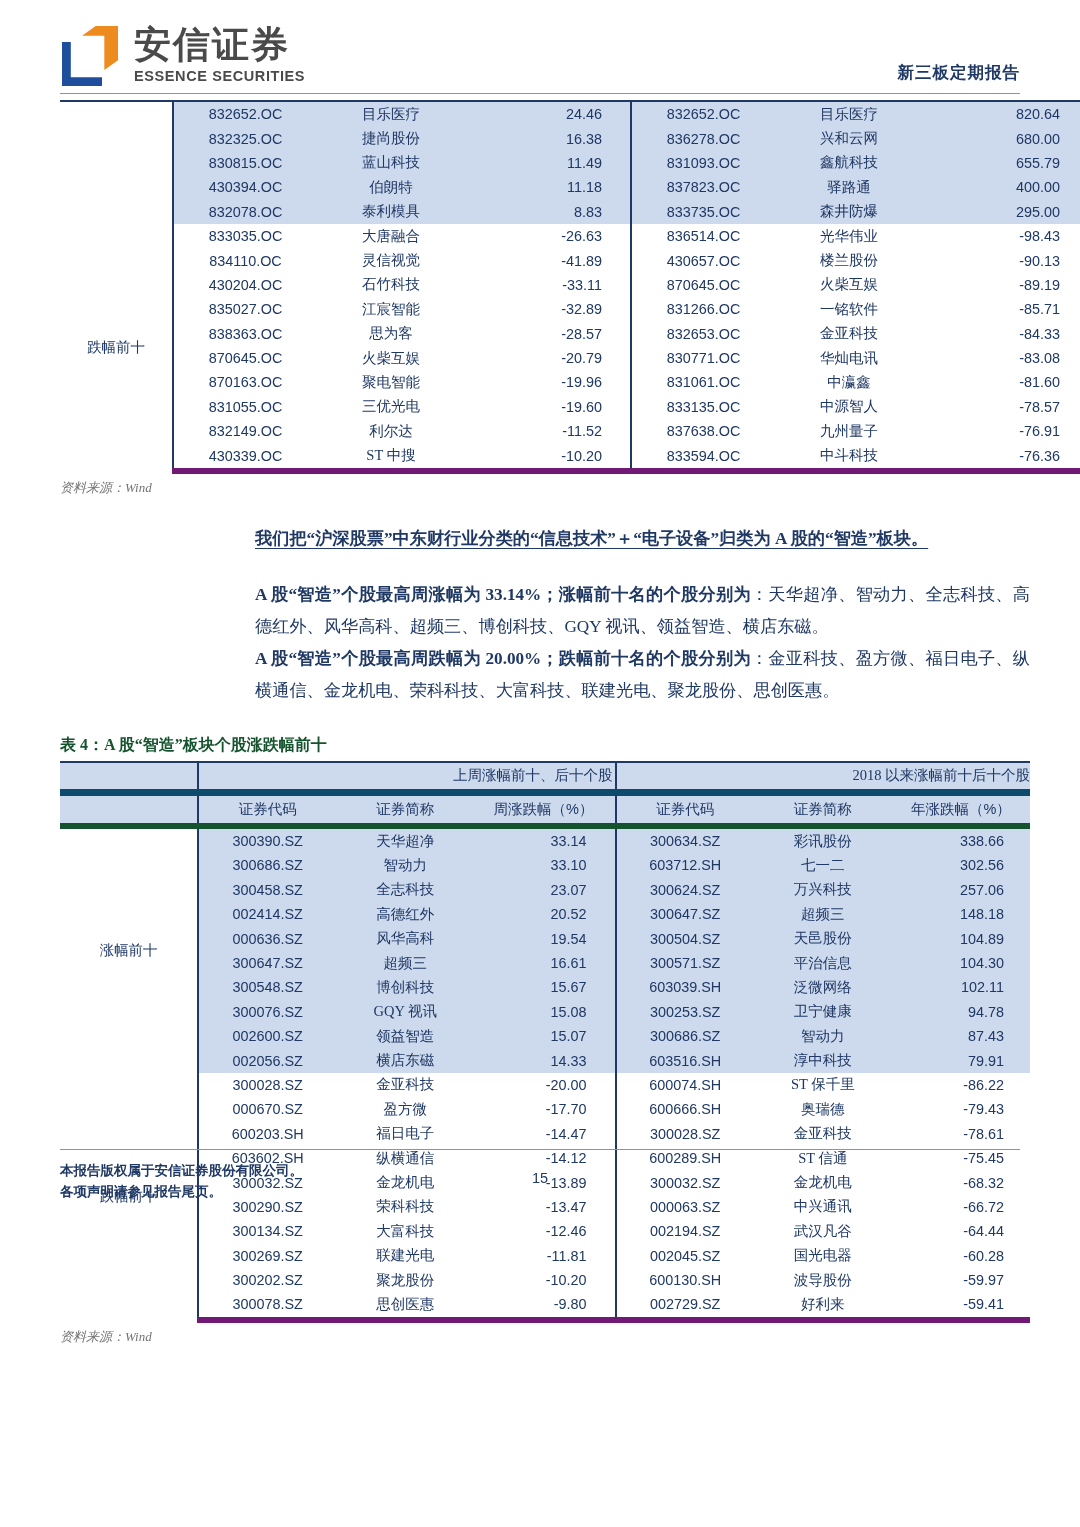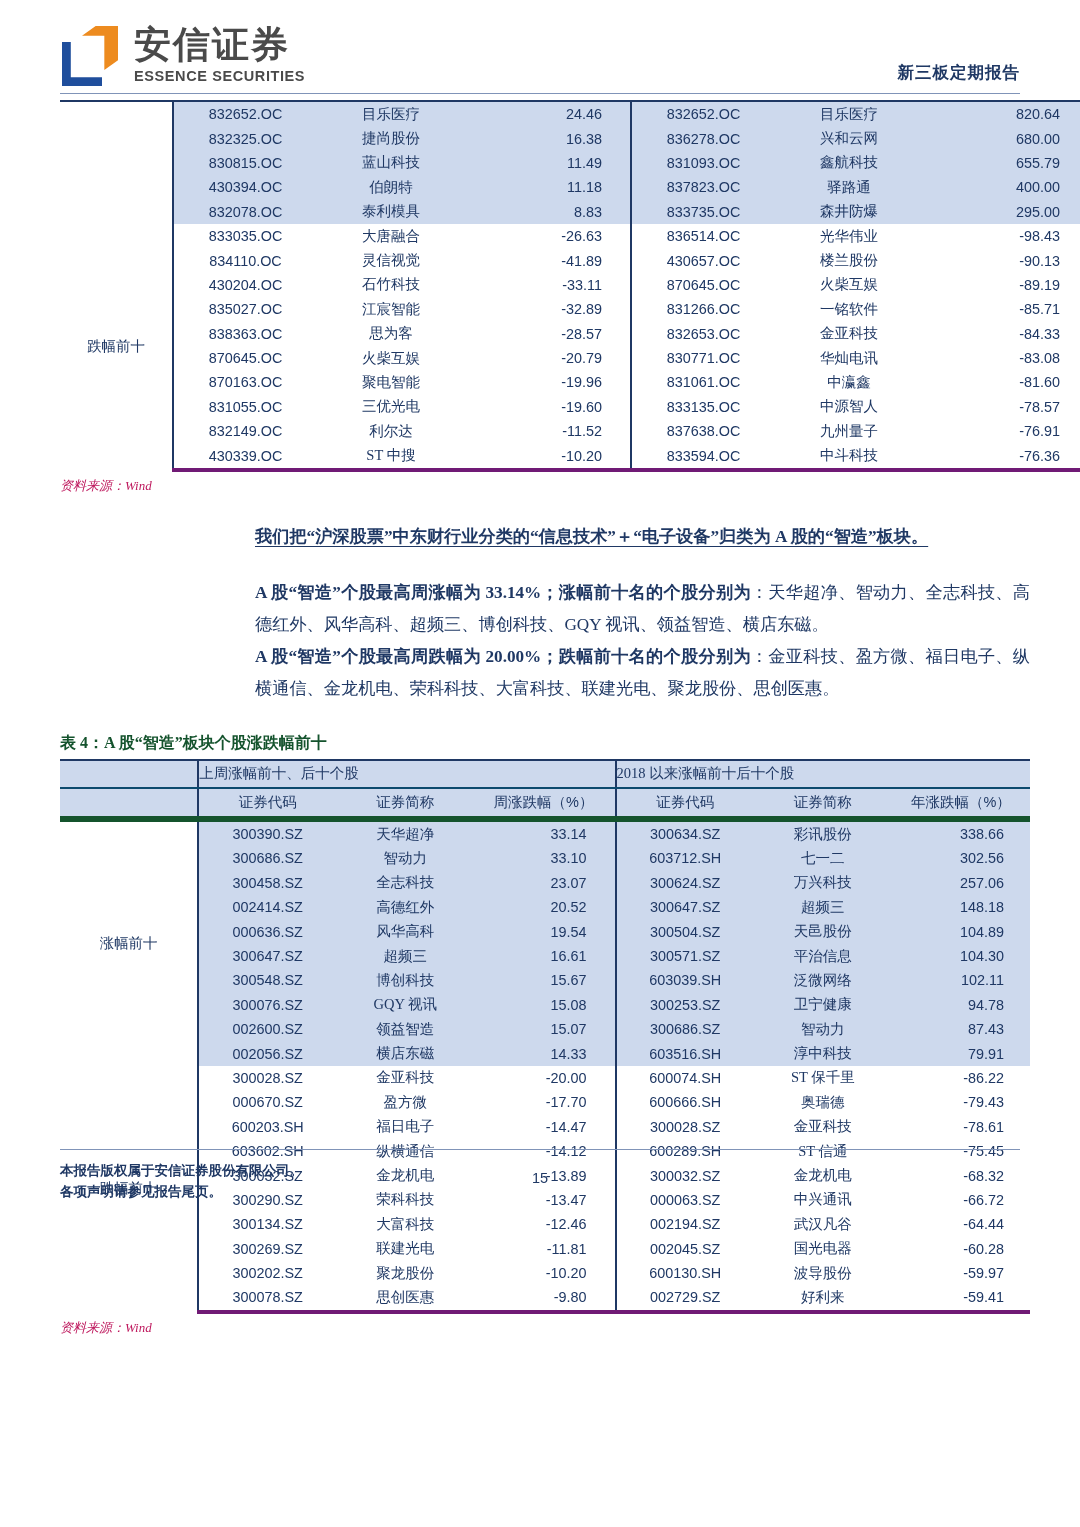--- a/index.html
+++ b/index.html
@@ -135,50 +135,50 @@
   }
   td.cell.cn {
     font-family: "Liberation Serif", "DejaVu Serif", serif;
     font-size: 14.5px;
   }
   tr.up td { background: #cdd9ed; }
   tr.down td { background: #ffffff; }
   tr.up td.rowlabel, tr.down td.rowlabel { background: inherit; }
 
   .tbl-top-rule td { border-top: 2px solid #1f3864; }
-  .tbl-bot-rule td { border-bottom: 4px solid #701a75; }
+  .tbl-bot-rule td { border-bottom: 6px solid #701a75; }
 
   
   .hdr-group td {
     background: #cdd9ed;
     height: 26px;
-    text-align: left;
+    text-align: right;
     font-size: 14.5px;
     font-weight: bold;
     color: #1f3864;
     font-family: "Liberation Serif", serif;
-    border-bottom: 2px solid #0c4a6e;
+    border-bottom: 7px solid #0c4a6e;
   }
   .hdr-cols td {
     background: #cdd9ed;
     height: 27px;
     text-align: center;
     font-size: 14.5px;
     color: #1f3864;
     font-family: Liberation Sans, sans-serif;
     border-bottom: 6px solid #14532d;
   }
   .hdr-group td.blankcorner,
   .hdr-cols td.blankcorner { background: #cdd9ed; border-right: 2px solid #1f3864; }
 
   .src {
     margin: 5px 0 0 5px;
     font-size: 13px;
     font-style: italic;
-    color: #be185d;
+    color: #737373;
     font-family: "Liberation Serif", serif;
   }
 
   
   .para-block {
     margin: 26px 0 0 200px;
     width: 775px;
   }
   .para {
     font-size: 17.2px;

